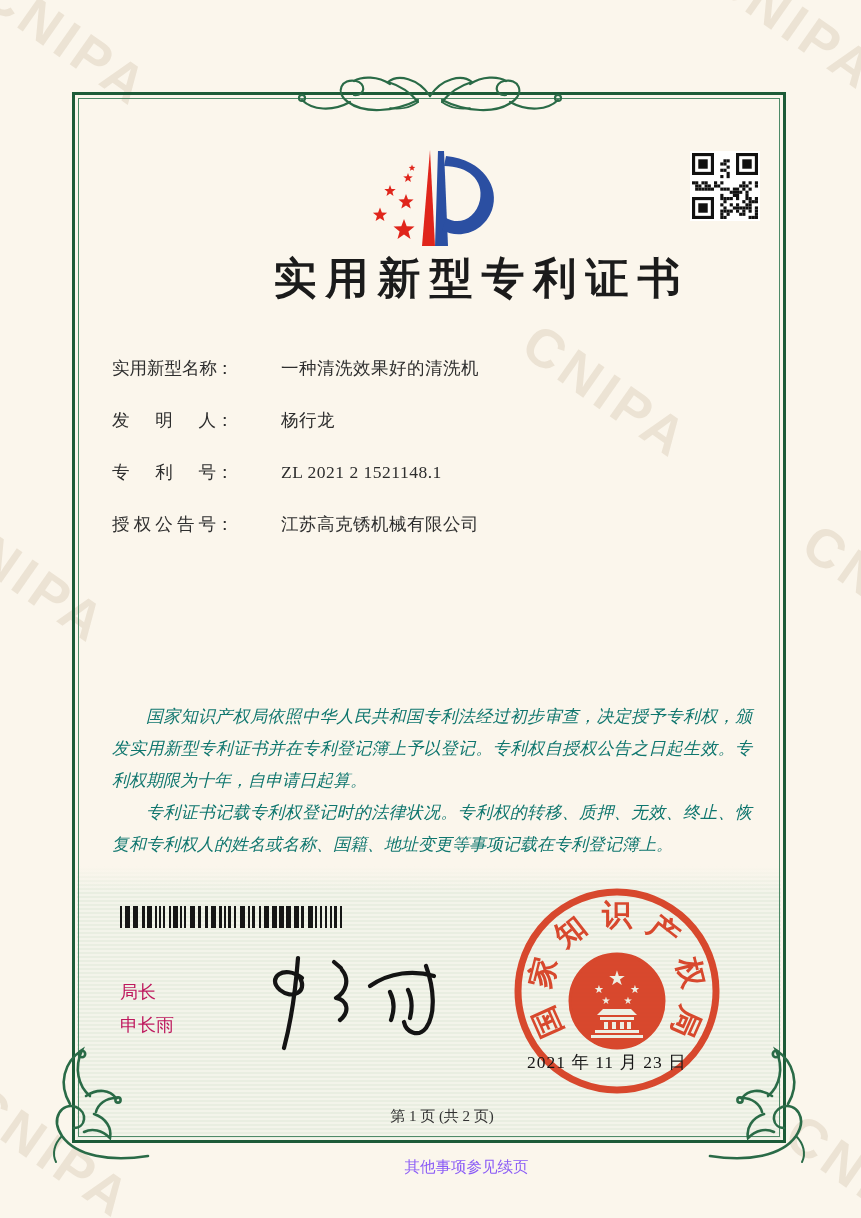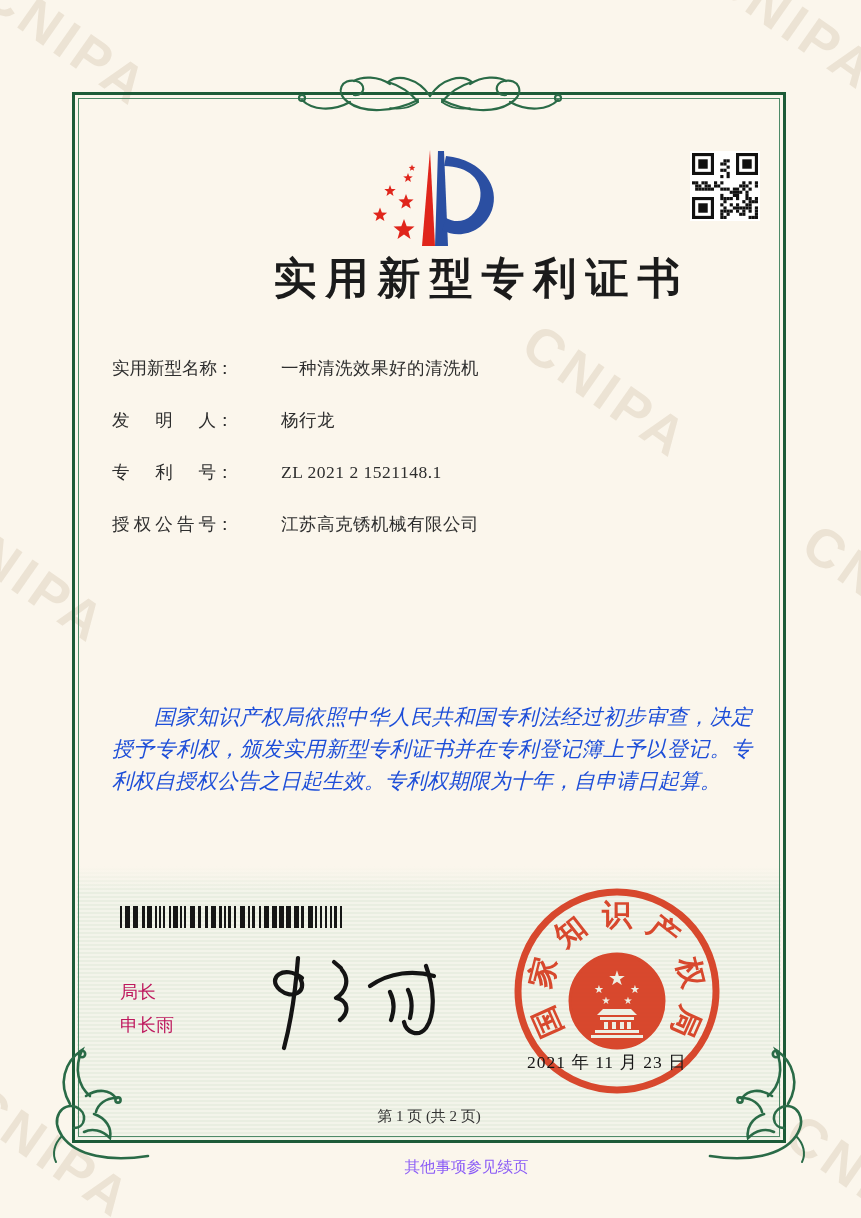--- a/index.html
+++ b/index.html
@@ -29,35 +29,35 @@
   .title{position:absolute;left:72px;top:250px;width:810px;text-align:center;
       font-size:43px;font-weight:bold;color:#1b1b1b;letter-spacing:9px;text-indent:9px;}
 
   .fields{position:absolute;left:112px;top:356px;width:640px;}
   .frow{height:52px;font-size:17.5px;color:#2e2e2e;white-space:nowrap;}
   .flabel{display:inline-block;width:104px;text-align:justify;text-align-last:justify;vertical-align:top;}
   .fcolon{display:inline-block;width:18px;}
   .fvalue{letter-spacing:0.5px;margin-left:47px;}
   .fpair2{display:inline-block;margin-left:66px;}
 
-  .paras{position:absolute;left:112px;top:701px;width:640px;font-size:21px;line-height:32px;
-      color:#1d4ed8;text-align:justify;font-style:italic;}
+  .paras{position:absolute;left:112px;top:701px;width:640px;font-size:17px;line-height:32px;
+      color:#0f766e;text-align:justify;font-style:italic;}
   .paras p{margin:0;text-indent:2em;}
 
   .barcode{position:absolute;left:120px;top:906px;}
 
   .commissioner{position:absolute;left:120px;top:976px;font-size:18px;color:#be185d;line-height:33px;}
   .signature{position:absolute;left:238px;top:952px;}
 
   .seal{position:absolute;left:508px;top:882px;}
   .seal-date{position:absolute;left:527px;top:1050px;font-size:17.5px;color:#161616;
       letter-spacing:1px;z-index:6;white-space:nowrap;}
 
   .page-info{position:absolute;left:72px;top:1107px;width:714px;text-align:center;
-      font-size:15px;color:#333;z-index:5;}
+      font-size:15px;color:#333;z-index:5;padding-left:13px;}
   .footer-note{position:absolute;left:0;top:1157px;width:861px;text-align:center;
       font-size:15.5px;color:#8b5cf6;margin-left:36px;}
 
   .orn{position:absolute;z-index:2;}
 </style>
 </head>
 <body>
 
 <div class="page">
 
@@ -250,20 +250,21 @@
     <div class="frow">
       <span class="flabel">专利号</span><span class="fcolon">：</span><span class="fvalue">ZL 2021 2 1521148.1</span>
     </div>
     <div class="frow">
       <span class="flabel">授权公告号</span><span class="fcolon">：</span><span class="fvalue">江苏高克锈机械有限公司</span>
     </div>
   </div>
 
   <div class="paras">
     <p>国家知识产权局依照中华人民共和国专利法经过初步审查，决定授予专利权，颁发实用新型专利证书并在专利登记簿上予以登记。专利权自授权公告之日起生效。专利权期限为十年，自申请日起算。</p>
+    <p>专利证书记载专利权登记时的法律状况。专利权的转移、质押、无效、终止、恢复和专利权人的姓名或名称、国籍、地址变更等事项记载在专利登记簿上。</p>
   </div>
 
   <svg class="barcode" width="228" height="22" viewBox="0 0 228 22">
     <g id="barcode-bars" fill="#161616">
         <rect x="0" y="0" width="2" height="22"></rect>
         <rect x="5" y="0" width="5" height="22"></rect>
         <rect x="13" y="0" width="5" height="22"></rect>
         <rect x="22" y="0" width="3" height="22"></rect>
         <rect x="27" y="0" width="5" height="22"></rect>
         <rect x="35" y="0" width="2" height="22"></rect>

